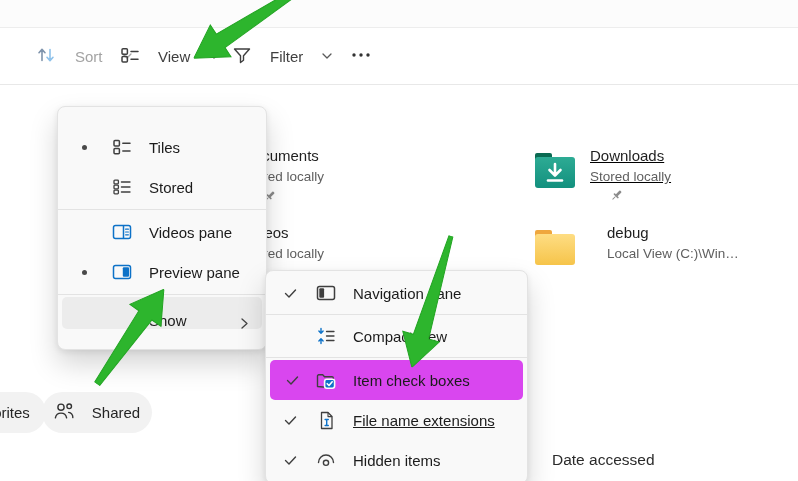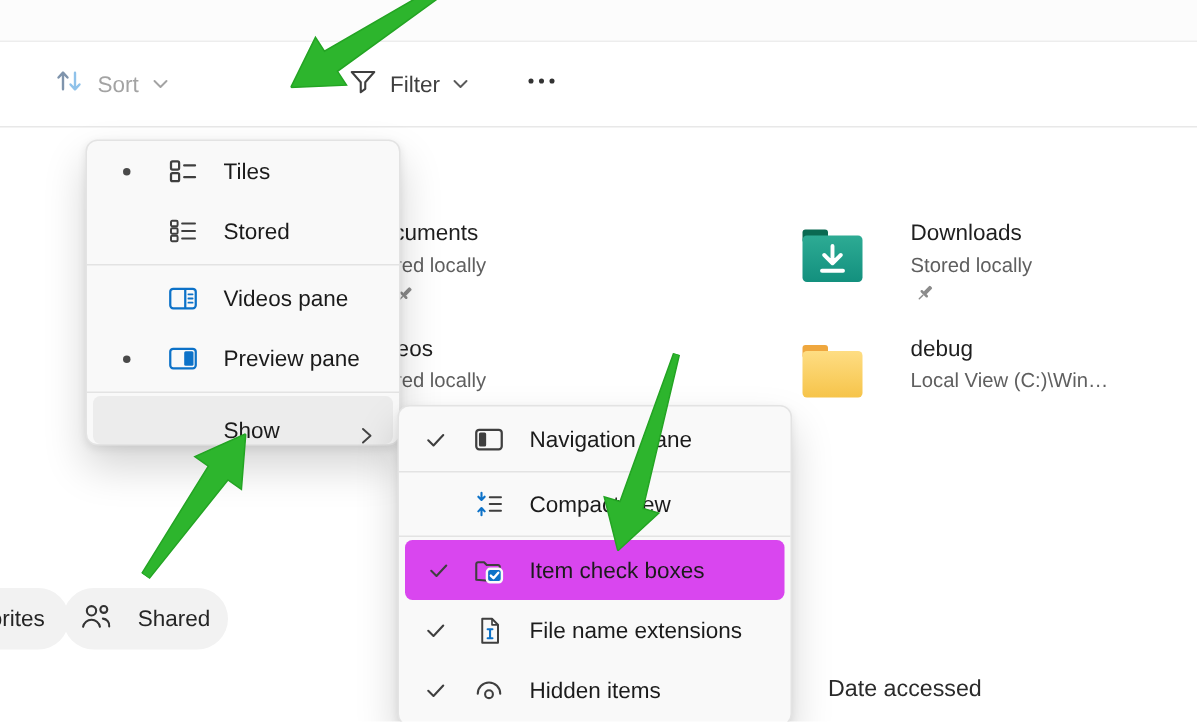--- a/index.html
+++ b/index.html
@@ -3,27 +3,27 @@
 <meta charset="utf-8">
 <style>
   html,body{margin:0;padding:0;}
   body{
     width:798px;height:481px;position:relative;overflow:hidden;
     background:#fff;font-family:"Liberation Sans",sans-serif;
     -webkit-font-smoothing:antialiased;
   }
   .titlebar-strip{position:absolute;left:0;top:0;width:798px;height:27px;background:#fcfcfc;border-bottom:1px solid #ededed;}
   .command-bar{position:absolute;left:0;top:28px;width:798px;height:56px;background:#fff;border-bottom:1px solid #e8e8e8;}
-  .cmd-btn{position:absolute;top:8px;height:40px;display:flex;align-items:center;gap:8px;padding:0 8px;border-radius:5px;font-size:15px;color:#3f3f3f;}
+  .cmd-btn{position:absolute;top:8px;height:40px;display:flex;align-items:center;gap:18px;padding:0 8px;border-radius:5px;font-size:15px;color:#3f3f3f;}
   .cmd-btn.disabled{color:#a3a3a3;}
   .chev{margin-left:1px;display:flex;align-items:center;}
   
   .menu{position:absolute;background:#f9f9f9;border:1px solid #e3e3e3;border-radius:8px;
         box-shadow:0 14px 28px rgba(0,0,0,.17), 0 2px 6px rgba(0,0,0,.08);box-sizing:border-box;}
-  .view-menu{left:57px;top:93px;width:210px;padding:0 0;z-index:10;}
+  .view-menu{left:57px;top:106px;width:210px;padding:20px 0;z-index:10;}
   .show-submenu{left:265px;top:270px;width:263px;padding:3px 0;z-index:11;}
   .mrow{height:40px;display:flex;align-items:center;font-size:15px;color:#1b1b1b;}
   .mrow .lead{width:52px;display:flex;align-items:center;justify-content:center;flex:none;}
   .mrow .icon-zone{width:24px;display:flex;align-items:center;justify-content:center;flex:none;}
   .mrow .lbl{margin-left:15px;white-space:nowrap;}
   .bullet{width:5px;height:5px;border-radius:50%;background:#4a4a4a;}
   .msep{height:1px;background:#e3e3e3;margin:2px 0;}
   .show-row{height:32px;margin:0 4px;border-radius:5px;background:#ececec;display:flex;align-items:flex-end;padding-left:87px;font-size:15px;color:#1b1b1b;}
   .show-row .sub-chev{margin-left:auto;margin-right:14px;display:flex;}
   .srow{height:38px;}
@@ -61,20 +61,36 @@
       </svg>
     </span>
     <span>Sort</span>
     <span class="chev">
       <svg width="10" height="6" viewBox="0 0 10 6" fill="none">
           <polyline points="1,1 5,5 9,1" stroke="#a3a3a3" stroke-width="1.3" stroke-linecap="round" stroke-linejoin="round"></polyline>
         </svg>
     </span>
   </div>
 
+  <div class="cmd-btn" style="left:112px;">
+    <span>
+      <svg width="20" height="18" viewBox="0 0 20 18" fill="none" stroke="#3f3f3f" stroke-width="1.5" stroke-linecap="round">
+        <rect x="2" y="2.8" width="5.4" height="5.4" rx="1"></rect>
+          <path d="M11 5.5 H18"></path>
+        <rect x="2" y="10.6" width="5.4" height="5.4" rx="1"></rect>
+          <path d="M11 13.3 H18"></path>
+      </svg>
+    </span>
+    <span>View</span>
+    <span class="chev">
+      <svg width="10" height="6" viewBox="0 0 10 6" fill="none">
+          <polyline points="1,1 5,5 9,1" stroke="#5a5a5a" stroke-width="1.3" stroke-linecap="round" stroke-linejoin="round"></polyline>
+        </svg>
+    </span>
+  </div>
 
   <div class="cmd-btn" style="left:224px;">
     <span>
       <svg width="20" height="18" viewBox="0 0 20 18" fill="none" stroke="#3f3f3f" stroke-width="1.4" stroke-linecap="round" stroke-linejoin="round">
         <path d="M2.5 3 H17.5 L11.5 9.8 V14.2 L8.5 16.5 V9.8 Z"></path>
       </svg>
     </span>
     <span>Filter</span>
     <span class="chev">
       <svg width="10" height="6" viewBox="0 0 10 6" fill="none">
@@ -119,21 +135,21 @@
         <stop offset="0" stop-color="#2dab94"></stop>
           <stop offset="1" stop-color="#13907e"></stop>
       </linearGradient>
     </defs>
     <rect x="1" y="2" width="17" height="9" rx="2" fill="#0a6a52"></rect>
     <rect x="1" y="6" width="40" height="31" rx="3" fill="url(#gradTeal)"></rect>
     <path d="M21 13 V24 M15.5 19 L21 24.5 L26.5 19" stroke="#fff" stroke-width="2.6" fill="none" stroke-linecap="round" stroke-linejoin="round"></path>
     <path d="M14 29.5 H28" stroke="#fff" stroke-width="2.6" stroke-linecap="round"></path>
   </svg>
 </div>
-<div class="file-text" style="left:607px;top:146px;">
+<div class="file-text" style="left:590px;top:146px;text-decoration:underline;">
   <div class="file-name">Downloads</div>
   <div class="file-sub">Stored locally</div>
 </div>
 <div class="pin" style="left:609px;top:188px;">
   <svg width="15" height="15" viewBox="0 0 16 16">
       <g fill="#8b8b8b" transform="rotate(45 8 8)">
         <rect x="6.6" y="1.5" width="2.8" height="6.5" rx="0.9"></rect>
         <rect x="4.6" y="7.6" width="6.8" height="1.8" rx="0.9"></rect>
         <rect x="7.5" y="9.4" width="1" height="4.6" rx="0.5"></rect>
       </g>
@@ -274,21 +290,21 @@
     </span>
     <span class="icon-zone">
       <svg width="20" height="19" viewBox="0 0 20 19" fill="none">
         <path d="M1.5 15.5 V5 a1.2 1.2 0 0 1 1.2 -1.2 h4 l1.8 1.9 h7.5 a1.2 1.2 0 0 1 1.2 1.2 v8.6 a1.2 1.2 0 0 1 -1.2 1.2 z" stroke="#3f3f3f" stroke-width="1.4" stroke-linejoin="round"></path>
         <rect x="8.6" y="8.2" width="10" height="9" rx="2.2" fill="#0d72c8" stroke="#f9f9f9" stroke-width="1.6"></rect>
         <polyline points="11.2,12.7 13,14.5 16.2,10.8" stroke="#fff" stroke-width="1.6" fill="none" stroke-linecap="round" stroke-linejoin="round"></polyline>
       </svg>
     </span>
     <span class="lbl">Item check boxes</span>
   </div>
-  <div class="mrow srow" style="height:40px;">
+  <div class="mrow srow" style="height:40px;text-decoration:underline;">
     <span class="lead">
       <svg width="13" height="11" viewBox="0 0 13 11" fill="none">
           <polyline points="1.5,5.5 5,9 11.5,2" stroke="#3f3f3f" stroke-width="1.4" stroke-linecap="round" stroke-linejoin="round"></polyline>
         </svg>
     </span>
     <span class="icon-zone">
       <svg width="19" height="19" viewBox="0 0 19 19" fill="none" stroke-linecap="round" stroke-linejoin="round">
         <path d="M4.5 1.5 H11 L15 5.5 V17.5 H4.5 Z" stroke="#3f3f3f" stroke-width="1.3"></path>
         <path d="M11 1.8 V5.6 H14.7" stroke="#3f3f3f" stroke-width="1.1"></path>
         <path d="M9.7 8.5 V14.5 M8.1 8.5 H11.3 M8.1 14.5 H11.3" stroke="#0d72c8" stroke-width="1.4"></path>

